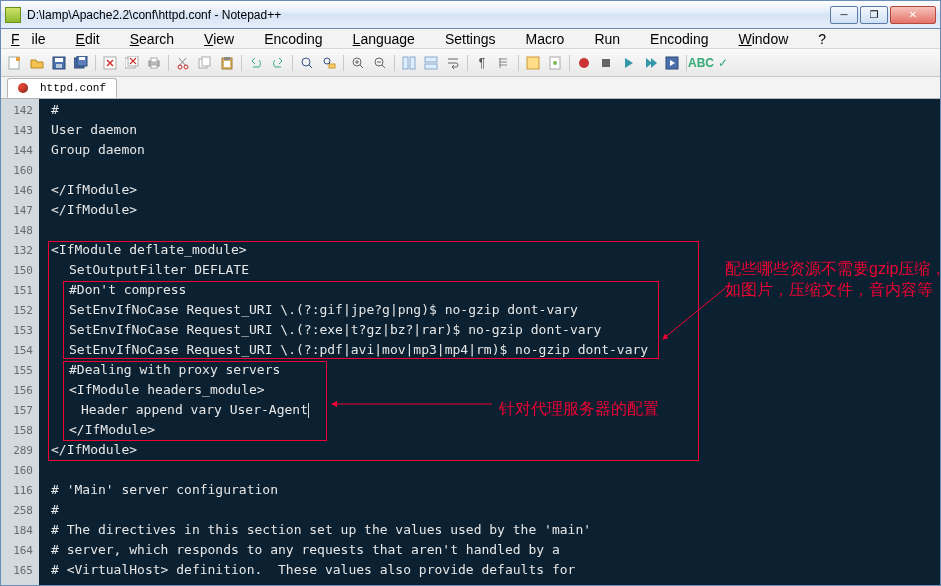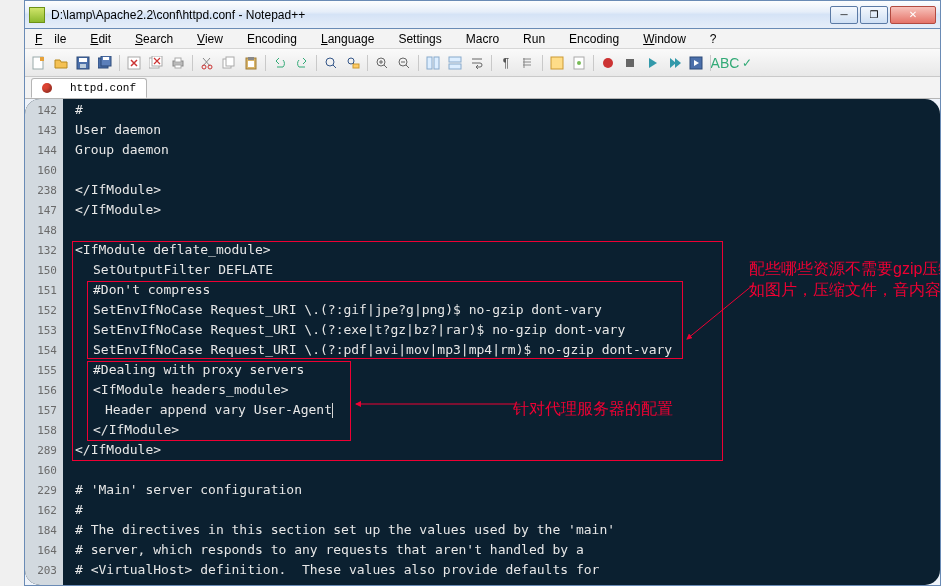--- a/index.html
+++ b/index.html
@@ -1,34 +1,34 @@
 <!DOCTYPE html>
 <html><head>
 <meta charset="utf-8">
 <style>
   * { margin: 0; padding: 0; box-sizing: border-box; }
   body { font-family: "Segoe UI", Tahoma, sans-serif; font-size: 12px; background: #f0f0f0; width: 941px; height: 586px; overflow: hidden; position: relative; }
-  .win { border: 1px solid #6a8bb5; background: #eef3fa; height: 100%; display: flex; flex-direction: column; margin-left: 24px; }
+  .win { border: 1px solid #6a8bb5; background: #eef3fa; height: 100%; display: flex; flex-direction: column; }
   .titlebar { height: 28px; background: linear-gradient(#fdfefe,#e6eef9 40%,#d5e3f6 50%,#e6eef9); display: flex; align-items: center; padding: 0 4px; border-bottom: 1px solid #6a8bb5; }
   .titlebar .ticon { width: 16px; height: 16px; background: linear-gradient(#cfe46a,#8db92e); border: 1px solid #6d9116; margin-right: 6px; }
   .titlebar .ttext { flex: 1; font-size: 12px; color: #000; }
   .winbtns { display: flex; gap: 2px; }
   .winbtn { width: 28px; height: 18px; border: 1px solid #5b7aa5; border-radius: 2px; background: linear-gradient(#f4f8fd,#cfe0f4); display:flex; align-items:center; justify-content:center; font-size:10px; }
   .winbtn.close { background: linear-gradient(#f7c3bc,#e57368); border-color:#b24a40; width:46px; color:#fff; }
-  .menubar { height: 20px; background: #f3f3f3; display: flex; align-items: center; padding: 0 4px; gap: 12px; font-size: 12px; border-bottom:1px solid #d6d6d6; }
+  .menubar { height: 20px; background: #f3f3f3; display: flex; align-items: center; padding: 0 4px; gap: 18px; font-size: 14px; border-bottom:1px solid #d6d6d6; }
   .menubar span { padding: 2px 6px; }
   .menubar u { text-decoration: underline; }
   .toolbar { height: 28px; background: linear-gradient(#fafafa,#e8e8e8); border-bottom: 1px solid #c9c9c9; display:flex; align-items:center; padding: 0 4px; gap:2px; }
   .tbtn { width:20px; height:20px; border:1px solid transparent; border-radius:2px; display:flex; align-items:center; justify-content:center; font-size:12px; color:#555;}
   .tbtn.sep { width:5px; border:0; position:relative; }
   .tbtn.sep::after { content:""; position:absolute; left:2px; top:2px; bottom:2px; width:1px; background:#c9c9c9; }
   .tabstrip { height: 22px; background: #f3f3f3; border-bottom:1px solid #b5b5b5; display:flex; align-items:flex-end; padding-left:6px;}
-  .filetab { height:20px; border:1px solid #b5b5b5; border-bottom:1px solid #fff; background:#fff; padding:0 10px; display:flex; align-items:center; gap:18px; font-family:"Courier New",monospace; font-size:11px; border-top-left-radius:3px;border-top-right-radius:3px;}
+  .filetab { height:20px; border:1px solid #b5b5b5; border-bottom:1px solid #fff; background:#fff; padding:0 10px; display:flex; align-items:center; gap:12px; font-family:"Courier New",monospace; font-size:11px; border-top-left-radius:3px;border-top-right-radius:3px;}
   .filetab .dot { width:10px;height:10px;border-radius:50%;background:#d43; box-shadow:inset -2px -2px 3px rgba(0,0,0,.3);}
-  .editor { flex:1; background:#0b2030; position:relative; overflow:hidden;border-radius:15px; }
+  .editor { flex:1; background:#0b2030; position:relative; overflow:hidden; }
   .gutter { position:absolute; left:0; top:0; bottom:0; width:38px; background:#d2d9df; color:#6a6a6a; font-family:Consolas,monospace; font-size:11px; text-align:right; padding-right:6px; padding-top:2px; line-height:20px;}
   .code { position:absolute; left:38px; right:0; top:0; bottom:0; color:#e7e7e7; font-family:Consolas,monospace; font-size:13px; line-height:20px; padding:1px 0 0 12px; white-space:pre; }
   .code .row { height:20px; display:block; }
   .ind1 { padding-left:18px; display:inline-block;}
   .ind2 { padding-left:30px; display:inline-block;}
   .caret { border-right:1px solid #d7d7d7; display:inline-block; height:15px; vertical-align:middle;}
   
   .box { position:absolute; border:1px solid #e03; pointer-events:none; }
   .arrow { position:absolute; pointer-events:none; }
   .anno { position:absolute; color:#e03; font-size:16px; font-family: SimSun, sans-serif; white-space:pre; pointer-events:none;} 
@@ -231,57 +231,57 @@
           <path d="M8 2l6 5-6 5z" fill="#39a"></path>
         </svg>
       </div>
     <div class="tbtn">
         <svg width="14" height="14">
           <rect x="1" y="1" width="12" height="12" fill="#4b6faa" stroke="#2d4a78"></rect>
           <path d="M5 4l5 3-5 3z" fill="#fff"></path>
         </svg>
       </div>
     <div class="tbtn sep"></div>
-    <div class="tbtn" style="color:#3a7;font-weight:normal;font-size:14px;">ABC</div>
+    <div class="tbtn" style="color:#3a7;font-weight:bold;font-size:12px;">ABC</div>
     <div class="tbtn" style="color:#3a7;">✓</div>
   </div>
 
   <div class="tabstrip">
     <div class="filetab">
       <span class="dot"></span>
       <span>httpd.conf</span>
     </div>
   </div>
 
   <div class="editor">
     <div class="gutter" id="gutter">
         <div>142</div>
         <div>143</div>
         <div>144</div>
         <div>160</div>
-        <div>238</div>
+        <div>146</div>
         <div>147</div>
         <div>148</div>
         <div>132</div>
         <div>150</div>
         <div>151</div>
         <div>152</div>
         <div>153</div>
         <div>154</div>
         <div>155</div>
         <div>156</div>
         <div>157</div>
         <div>158</div>
         <div>289</div>
         <div>160</div>
-        <div>229</div>
-        <div>162</div>
+        <div>116</div>
+        <div>258</div>
         <div>184</div>
         <div>164</div>
-        <div>203</div>
+        <div>165</div>
       </div>
     <div class="code" id="code"><span class="row"><span>#</span></span><span class="row"><span>User daemon</span></span><span class="row"><span>Group daemon</span></span><span class="row"><span></span></span><span class="row"><span>&lt;/IfModule&gt;</span></span><span class="row"><span>&lt;/IfModule&gt;</span></span><span class="row"><span></span></span><span class="row"><span>&lt;IfModule deflate_module&gt;</span></span><span class="row"><span class="ind1">SetOutputFilter DEFLATE</span></span><span class="row"><span class="ind1">#Don't compress</span></span><span class="row"><span class="ind1">SetEnvIfNoCase Request_URI \.(?:gif|jpe?g|png)$ no-gzip dont-vary</span></span><span class="row"><span class="ind1">SetEnvIfNoCase Request_URI \.(?:exe|t?gz|bz?|rar)$ no-gzip dont-vary</span></span><span class="row"><span class="ind1">SetEnvIfNoCase Request_URI \.(?:pdf|avi|mov|mp3|mp4|rm)$ no-gzip dont-vary</span></span><span class="row"><span class="ind1">#Dealing with proxy servers</span></span><span class="row"><span class="ind1">&lt;IfModule headers_module&gt;</span></span><span class="row"><span class="ind2">Header append vary User-Agent</span><span class="caret"></span></span><span class="row"><span class="ind1">&lt;/IfModule&gt;</span></span><span class="row"><span>&lt;/IfModule&gt;</span></span><span class="row"><span></span></span><span class="row"><span># 'Main' server configuration</span></span><span class="row"><span>#</span></span><span class="row"><span># The directives in this section set up the values used by the 'main'</span></span><span class="row"><span># server, which responds to any requests that aren't handled by a</span></span><span class="row"><span># &lt;VirtualHost&gt; definition.  These values also provide defaults for</span></span></div>
 
     <div class="box" style="left:47px; top:142px; width:651px; height:220px;"></div>
     <div class="box" style="left:62px; top:182px; width:596px; height:78px;"></div>
     <div class="box" style="left:62px; top:262px; width:264px; height:80px;"></div>
 
     <svg class="arrow" style="left:656px; top:180px; width:80px; height:90px;">
       <defs>
           <marker id="ah1" markerWidth="6" markerHeight="6" refX="5" refY="3" orient="auto">
@@ -294,15 +294,15 @@
       <defs>
           <marker id="ah2" markerWidth="6" markerHeight="6" refX="5" refY="3" orient="auto">
             <path d="M0 0L6 3L0 6z" fill="#e03"></path>
           </marker>
         </defs>
       <line x1="165" y1="9" x2="5" y2="9" stroke="#e03" stroke-width="1" marker-end="url(#ah2)"></line>
     </svg>
 
     <div class="anno" style="left:724px; top:160px;">配些哪些资源不需要gzip压缩，
 如图片，压缩文件，音内容等</div>
-    <div class="anno" style="left:488px; top:300px;">针对代理服务器的配置</div>
+    <div class="anno" style="left:498px; top:300px;">针对代理服务器的配置</div>
   </div>
 </div>
 
 </body></html>

